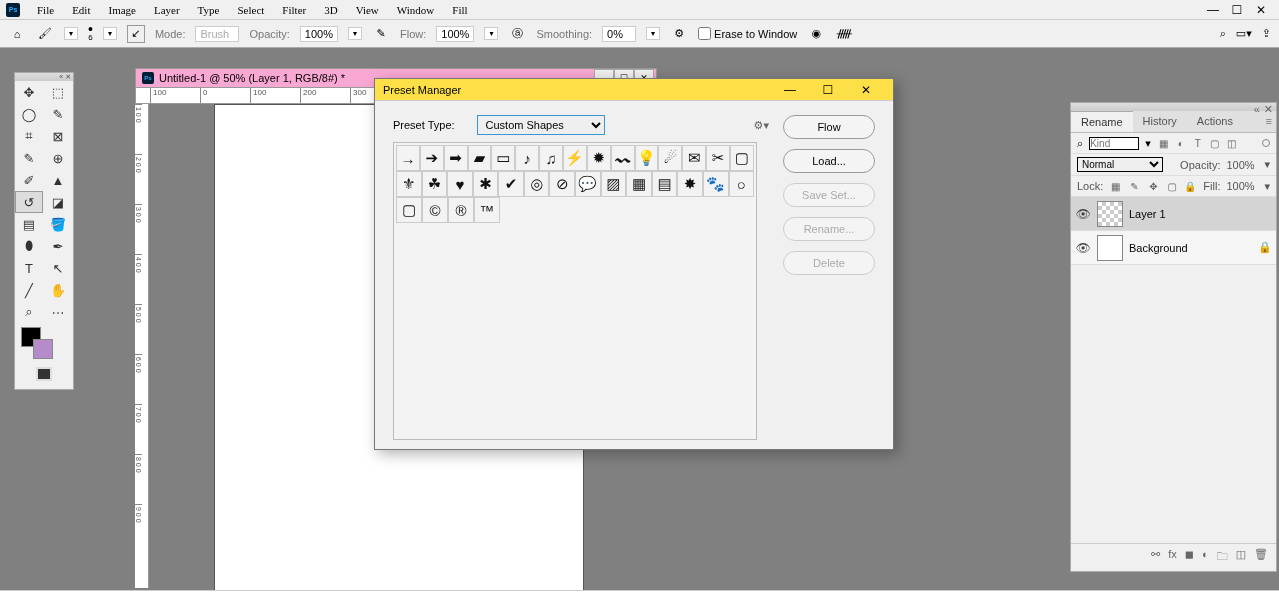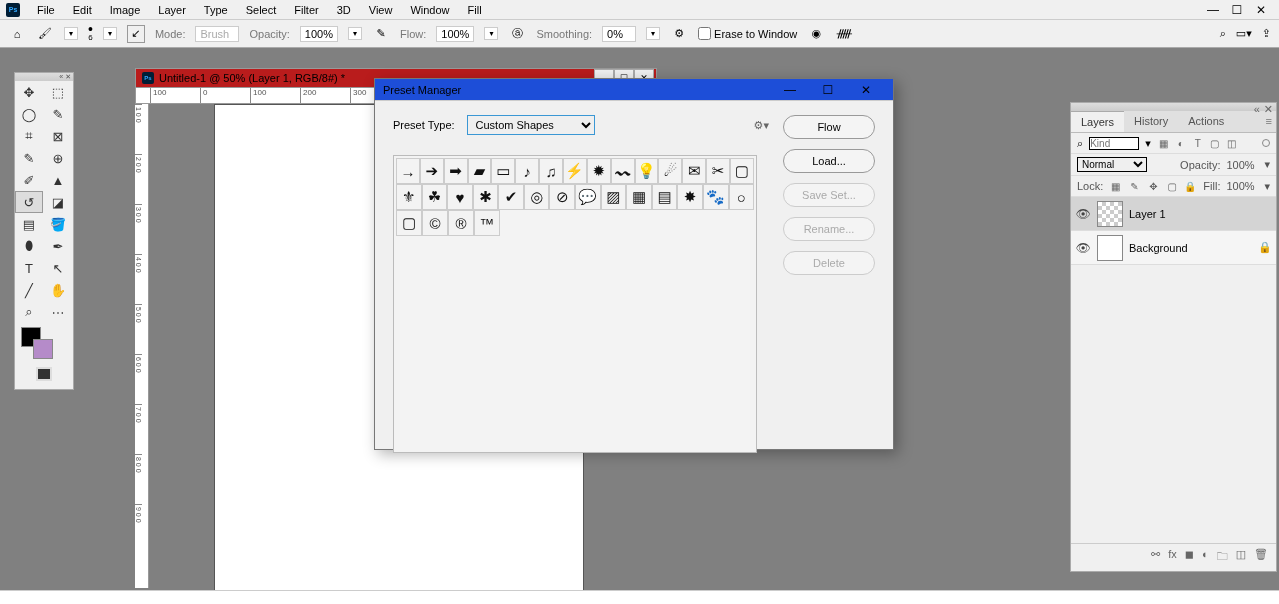--- a/index.html
+++ b/index.html
@@ -1,21 +1,21 @@
 <!DOCTYPE html>
 <html><head>
 <meta charset="utf-8">
 <style>
 * { margin: 0; padding: 0; box-sizing: border-box; font-family: "Segoe UI", Tahoma, sans-serif; font-size: 11px; }
 body { background: #808080; width: 1279px; height: 604px; overflow: hidden; position: relative; }
 
 
 .menubar { background: #f0f0f0; height: 20px; display: flex; align-items: center; padding: 0 6px; border-bottom: 1px solid #ccc; }
 .menubar .ps-icon { width: 14px; height: 14px; background: #001e36; border-radius: 2px; color: #31a8ff; display: flex; align-items: center; justify-content: center; font-size: 7px; font-weight: bold; margin-right: 8px; }
-.menubar .menu-item { padding: 2px 9px; cursor: pointer; }
+.menubar .menu-item { padding: 2px 9px; cursor: pointer; font-family: Liberation Serif, serif; }
 .window-controls { margin-left: auto; display: flex; gap: 0; }
 .window-controls span { width: 24px; height: 18px; display: flex; align-items: center; justify-content: center; cursor: pointer; font-size: 12px; }
 
 
 .options-bar { background: #f0f0f0; height: 28px; display: flex; align-items: center; padding: 0 8px; gap: 10px; border-bottom: 1px solid #aaa; }
 .options-bar .home-icon, .options-bar .brush-icon, .options-bar .item-icon { width: 18px; height: 18px; display: flex; align-items: center; justify-content: center; }
 .options-bar .ob-label { color: #777; }
 .options-bar .ob-val { border: 1px solid #ccc; background: #fff; padding: 1px 4px; min-width: 34px; display: inline-block; }
 .options-bar .ob-select { border: 1px solid #ccc; background: #fff; padding: 1px 2px; width: 14px; display: inline-block; text-align: center; font-size: 8px; }
 .options-bar .right { margin-left: auto; display: flex; gap: 10px; align-items: center; }
@@ -27,21 +27,21 @@
 .tools-grid .tool { width: 28px; height: 22px; display: flex; align-items: center; justify-content: center; cursor: pointer; font-size: 13px; color: #333; }
 .tools-grid .tool.active { background: #ddd; border: 1px solid #999; }
 .color-swatches { position: relative; height: 40px; margin: 2px 4px; }
 .color-swatches .fg { position: absolute; left: 2px; top: 2px; width: 20px; height: 20px; background: #000; border: 1px solid #888; }
 .color-swatches .bg { position: absolute; left: 14px; top: 14px; width: 20px; height: 20px; background: #b58bc9; border: 1px solid #888; }
 .mask-mode { text-align: center; }
 .mask-mode .mm { display: inline-block; width: 16px; height: 14px; background: #333; border: 2px solid #ddd; }
 
 
 .doc-window { position: absolute; left: 135px; top: 68px; width: 520px; height: 520px; }
-.doc-tab { background: #b91c1c; border: 1px solid #999; height: 20px; display: flex; align-items: center; padding: 0 6px; width: 522px; position: relative; }
+.doc-tab { background: #f9a8d4; border: 1px solid #999; height: 20px; display: flex; align-items: center; padding: 0 6px; width: 522px; position: relative; }
 .doc-tab .ps-icon-sm { width: 12px; height: 12px; background: #001e36; border-radius: 2px; color: #31a8ff; display: flex; align-items: center; justify-content: center; font-size: 6px; font-weight: bold; margin-right: 5px; }
 .doc-tab .tab-ctrl { position: absolute; right: 2px; top: 0; display: flex; gap: 0; }
 .doc-tab .tab-ctrl span { width: 20px; height: 17px; border: 1px solid #aaa; display: flex; align-items: center; justify-content: center; font-size: 9px; background: #f0f0f0; }
 .ruler-h { background: #fff; height: 16px; border: 1px solid #999; border-top: none; display: flex; overflow: hidden; position: relative; width: 522px; }
 .ruler-h .tick { flex: 0 0 50px; border-left: 1px solid #888; font-size: 8px; padding-left: 2px; color: #555; }
 .ruler-v { position: absolute; left: 0; top: 36px; width: 14px; bottom: 0; background: #fff; border-right: 1px solid #999; }
 .ruler-v .vtick { height: 50px; border-top: 1px solid #888; font-size: 7px; padding-top: 2px; color: #555; writing-mode: vertical-lr; }
 .canvas-area { position: absolute; left: 14px; top: 36px; right: 0; bottom: 0; background: #808080; }
 .canvas { position: absolute; left: 65px; top: 0; width: 370px; height: 510px; background: #fff; border: 1px solid #555; }
 
@@ -63,26 +63,26 @@
 .layer-item.active { background: #d4d4d4; }
 .layer-item .vis { width: 16px; text-align: center; font-size: 12px; color: #444; cursor: pointer; }
 .layer-item .thumb { width: 26px; height: 26px; border: 1px solid #888; background: #fff; }
 .layer-item .thumb.trans { background: repeating-conic-gradient(#ccc 0% 25%, #fff 0% 50%) 50% / 8px 8px; }
 .layer-item .lname { flex: 1; font-size: 11px; }
 .layer-item .lock { color: #888; font-size: 11px; }
 .lp-bottom { display: flex; justify-content: flex-end; gap: 8px; padding: 4px 8px; border-top: 1px solid #ccc; color: #666; position: absolute; bottom: 0; left:0; right:0; background: #f0f0f0; }
 
 
 .dialog { position: absolute; left: 374px; top: 78px; width: 520px; height: 372px; background: #f0f0f0; border: 1px solid #777; box-shadow: 4px 4px 14px rgba(0,0,0,0.3); }
-.dialog .dlg-title { height: 22px; display: flex; align-items: center; padding: 4px 8px; border-bottom: 1px solid #ccc; background: #1d4ed8; }
+.dialog .dlg-title { height: 22px; display: flex; align-items: center; padding: 4px 8px; border-bottom: 1px solid #ccc; background: #fde047; }
 .dialog .dlg-ctrl { margin-left: auto; display: flex; gap: 0; }
 .dialog .dlg-ctrl span { width: 38px; height: 20px; display: flex; align-items: center; justify-content: center; font-size: 12px; cursor: pointer; }
 .dialog .dlg-body { padding: 14px 18px; display: flex; gap: 14px; }
 .dlg-left { flex: 1; }
-.dlg-preset-row { display: flex; align-items: center; gap: 12px; margin-bottom: 20px; }
+.dlg-preset-row { display: flex; align-items: center; gap: 22px; margin-bottom: 7px; }
 .dlg-preset-row select { width: 128px; border: 1px solid #3a97d4; padding: 2px 4px; font-size: 11px; }
 .dlg-preset-row .gear { margin-left: auto; color: #666; font-size: 11px; }
 .shapes-grid { border: 1px solid #bbb; background: #f3f3f3; padding: 2px; width: 364px; height: 298px; }
 .shapes-grid .sg-row { display: flex; }
 .shape-cell { width: 26px; height: 26px; border: 1px solid #ccc; display: flex; align-items: center; justify-content: center; font-size: 15px; cursor: pointer; color: #111; background: #f3f3f3; }
 .dlg-right { display: flex; flex-direction: column; gap: 10px; width: 92px; }
 .dlg-btn { border: 1px solid #999; border-radius: 12px; background: #f4f4f4; padding: 5px 4px; text-align: center; cursor: pointer; font-size: 11px; }
 .dlg-btn.disabled { color: #aaa; border-color: #ccc; cursor: default; }
 
 
@@ -216,40 +216,40 @@
     <div class="canvas"></div>
   </div>
 </div>
 
 <div class="layers-panel">
   <div class="lp-header">
       <span>«</span>
       <span>✕</span>
     </div>
   <div class="lp-tabs" id="lp-tabs">
-    <span class="lp-tab active">Layers</span>
+    <span class="lp-tab active">Rename</span>
       <span class="lp-tab">History</span>
       <span class="lp-tab">Actions</span>
       <span class="menu-icon">≡</span>
   </div>
   <div class="lp-row" style="position:relative">
     <span>⌕</span>
     <input type="text" style="width: 50px;" placeholder="Kind">
     <span class="ob-select">▾</span>
     <div class="kind-row">
       <span class="ic">▦</span>
       <span class="ic">◐</span>
       <span class="ic">T</span>
       <span class="ic">▢</span>
       <span class="ic">◫</span>
     </div>
     <span class="dot"></span>
   </div>
   <div class="lp-row b">
-    <select style="width:70px"><option>Normal</option></select>
+    <select style="width:86px"><option>Normal</option></select>
     <span style="margin-left:auto">Opacity:</span>
     <span class="ob-val" style="min-width:32px">100%</span>
     <span class="ob-select">▾</span>
   </div>
   <div class="lp-row b">
     <span>Lock:</span>
     <span class="ic">▦</span>
     <span class="ic">✎</span>
     <span class="ic">✥</span>
     <span class="ic">▢</span>

